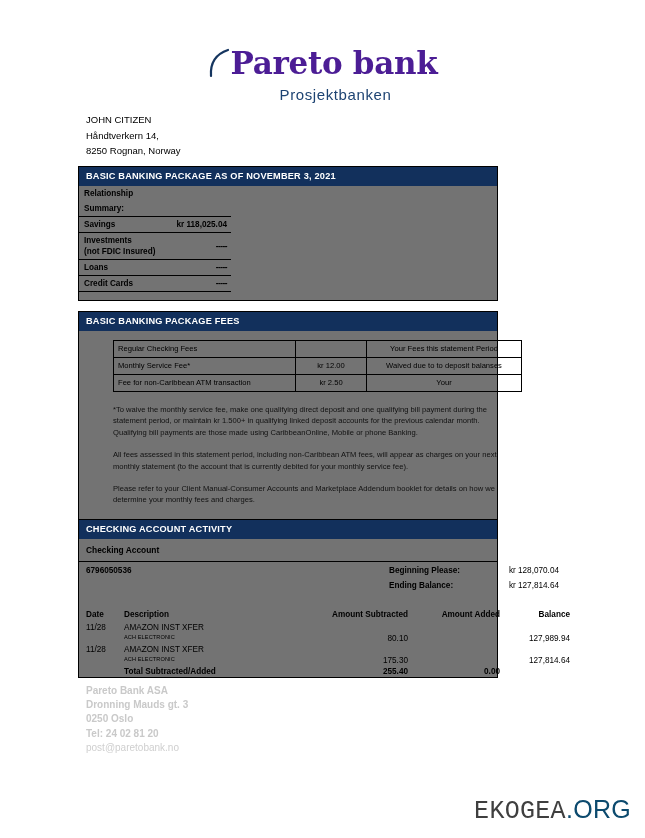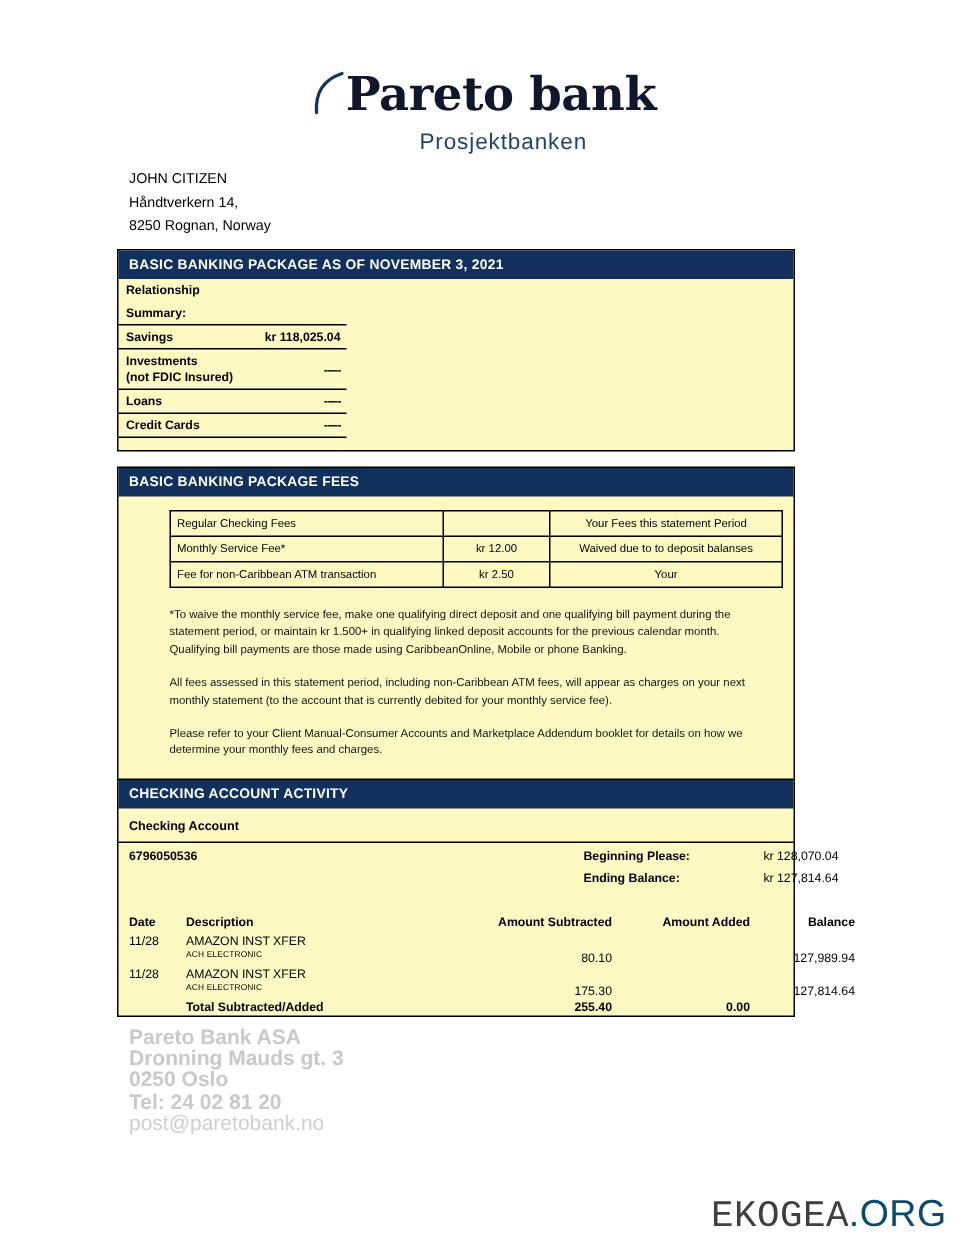--- a/index.html
+++ b/index.html
@@ -26,21 +26,21 @@
   .logo-wrap {
     position: absolute;
     left: 0; top: 46px;
     width: 645px;
     text-align: center;
   }
   .logo-main {
     font-family: "DejaVu Serif", serif;
     font-size: 31px;
     font-weight: bold;
-    color: #0f172a;
+    color: #4c1d95;
     letter-spacing: -0.3px;
     line-height: 34px;
     white-space: nowrap;
   }
   .logo-swoosh {
     display: inline-block;
     vertical-align: -4px;
     margin-right: 1px;
   }
   .logo-sub {
@@ -59,24 +59,24 @@
     top: 112px;
     font-size: 9.5px;
     line-height: 15.5px;
     color: #000;
   }
 
   
   .section {
     position: absolute;
     left: 78px;
-    width: 452px;
+    width: 420px;
     border: 1.5px solid #000;
     box-sizing: border-box;
-    background: #fef9c3;
+    background: #737373;
   }
   .section-header {
     background: #12305c;
     color: #ffffff;
     font-size: 9.2px;
     font-weight: bold;
     letter-spacing: 0.2px;
     padding: 4px 7px 4px 7px;
     line-height: 11px;
   }
@@ -210,21 +210,21 @@
     font-weight: bold;
     padding-top: 3px;
     padding-bottom: 6px;
   }
 
   
   .footer {
     position: absolute;
     left: 86px;
     top: 684px;
-    font-size: 14px;
+    font-size: 10px;
     line-height: 14.2px;
     color: #c9c9c9;
     font-weight: bold;
   }
   .footer .mail { font-weight: normal; color: #cfcfcf; }
 
   
   .watermark {
     position: absolute;
     right: 14px;

